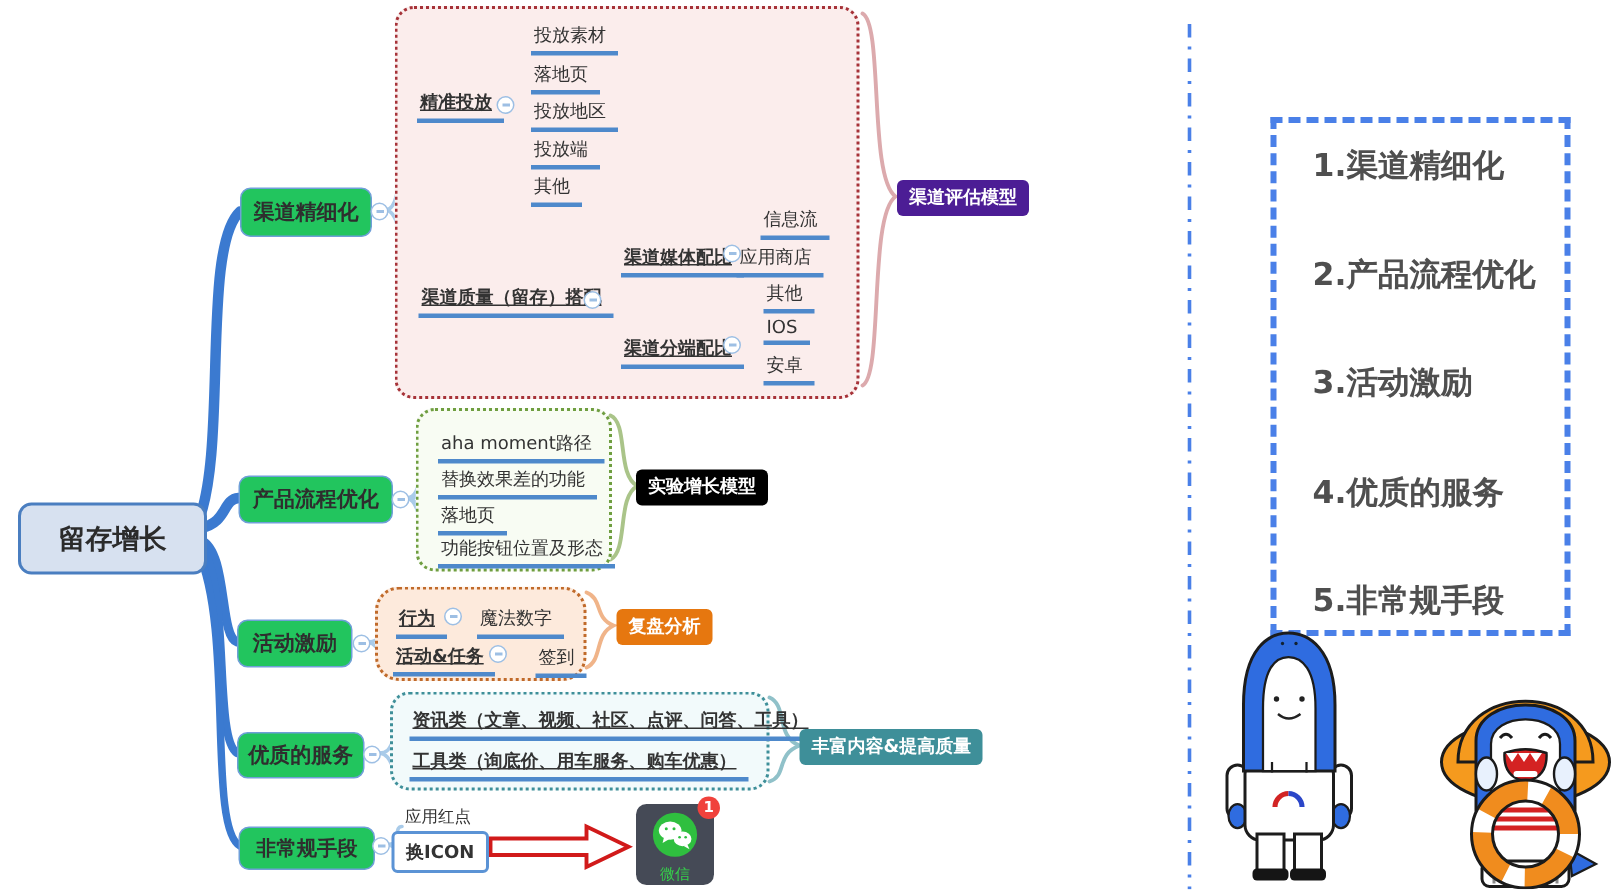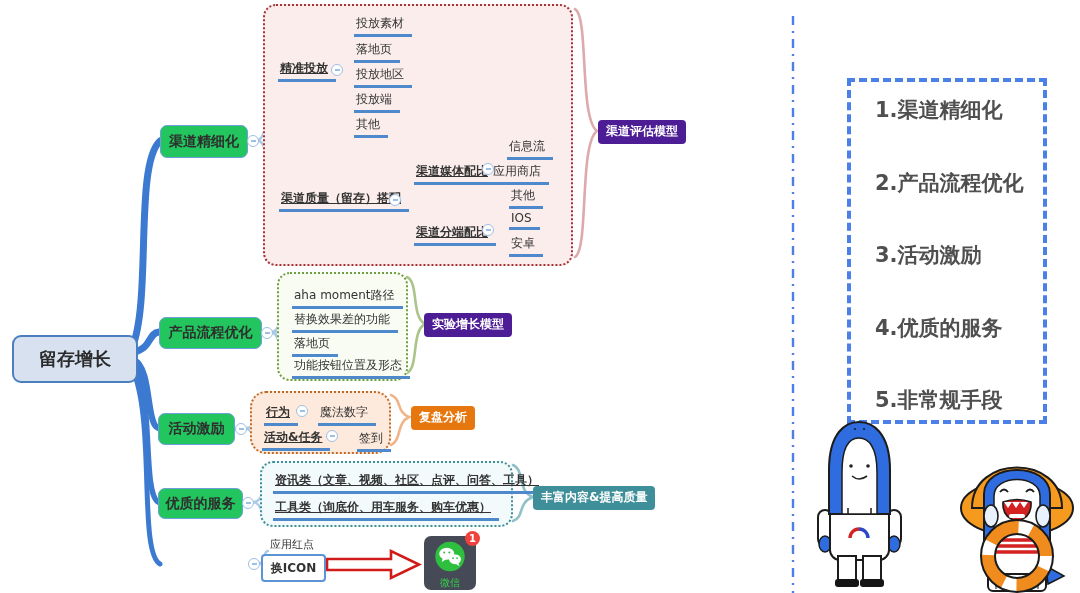--- a/index.html
+++ b/index.html
@@ -128,20 +128,23 @@
   </div>
   <div class="abs box-node" style="left:159px;top:317px;width:101px;height:30px;">
     <span>产品流程优化</span>
   </div>
   <div class="abs box-node" style="left:158px;top:413px;width:75px;height:30px;">
     <span>活动激励</span>
   </div>
   <div class="abs box-node" style="left:158px;top:488px;width:83px;height:29px;">
     <span>优质的服务</span>
   </div>
+  <div class="abs box-node" style="left:159px;top:551px;width:89px;height:27px;font-size:13.5px;">
+    <span>非常规手段</span>
+  </div>
 
   <div class="abs u b" style="left:278px;top:60px;">精准投放</div>
   <div class="abs u" style="left:354px;top:15px;">投放素材</div>
   <div class="abs u" style="left:354px;top:41px;">落地页</div>
   <div class="abs u" style="left:354px;top:66px;">投放地区</div>
   <div class="abs u" style="left:354px;top:91px;">投放端</div>
   <div class="abs u" style="left:354px;top:116px;">其他</div>
 
   <div class="abs u b" style="left:279px;top:190px;">渠道质量（留存）搭配</div>
   <div class="abs u b" style="left:414px;top:163px;">渠道媒体配比</div>
@@ -151,21 +154,21 @@
   <div class="abs u b" style="left:414px;top:224px;">渠道分端配比</div>
   <div class="abs u" style="left:509px;top:211px;">IOS</div>
   <div class="abs u" style="left:509px;top:235px;">安卓</div>
 
   <div class="abs model" style="left:598px;top:120px;background:#4c1d95;">渠道评估模型</div>
 
   <div class="abs u" style="left:292px;top:287px;">aha moment路径</div>
   <div class="abs u" style="left:292px;top:311px;">替换效果差的功能</div>
   <div class="abs u" style="left:292px;top:335px;">落地页</div>
   <div class="abs u" style="left:292px;top:357px;">功能按钮位置及形态</div>
-  <div class="abs model" style="left:424px;top:313px;background:#4c1d95;">实验增长模型</div>
+  <div class="abs model" style="left:424px;top:313px;background:#000000;">实验增长模型</div>
 
   <div class="abs u b" style="left:264px;top:404px;">行为</div>
   <div class="abs u" style="left:318px;top:404px;">魔法数字</div>
   <div class="abs u b" style="left:262px;top:429px;">活动&amp;任务</div>
   <div class="abs u" style="left:357px;top:430px;">签到</div>
   <div class="abs model" style="left:411px;top:406px;background:#e6770f;">复盘分析</div>
 
   <div class="abs u b" style="left:273px;top:472px;">资讯类（文章、视频、社区、点评、问答、工具）</div>
   <div class="abs u b" style="left:273px;top:499px;">工具类（询底价、用车服务、购车优惠）</div>
   <div class="abs model" style="left:533px;top:486px;background:#3e8f99;">丰富内容&amp;提高质量</div>

